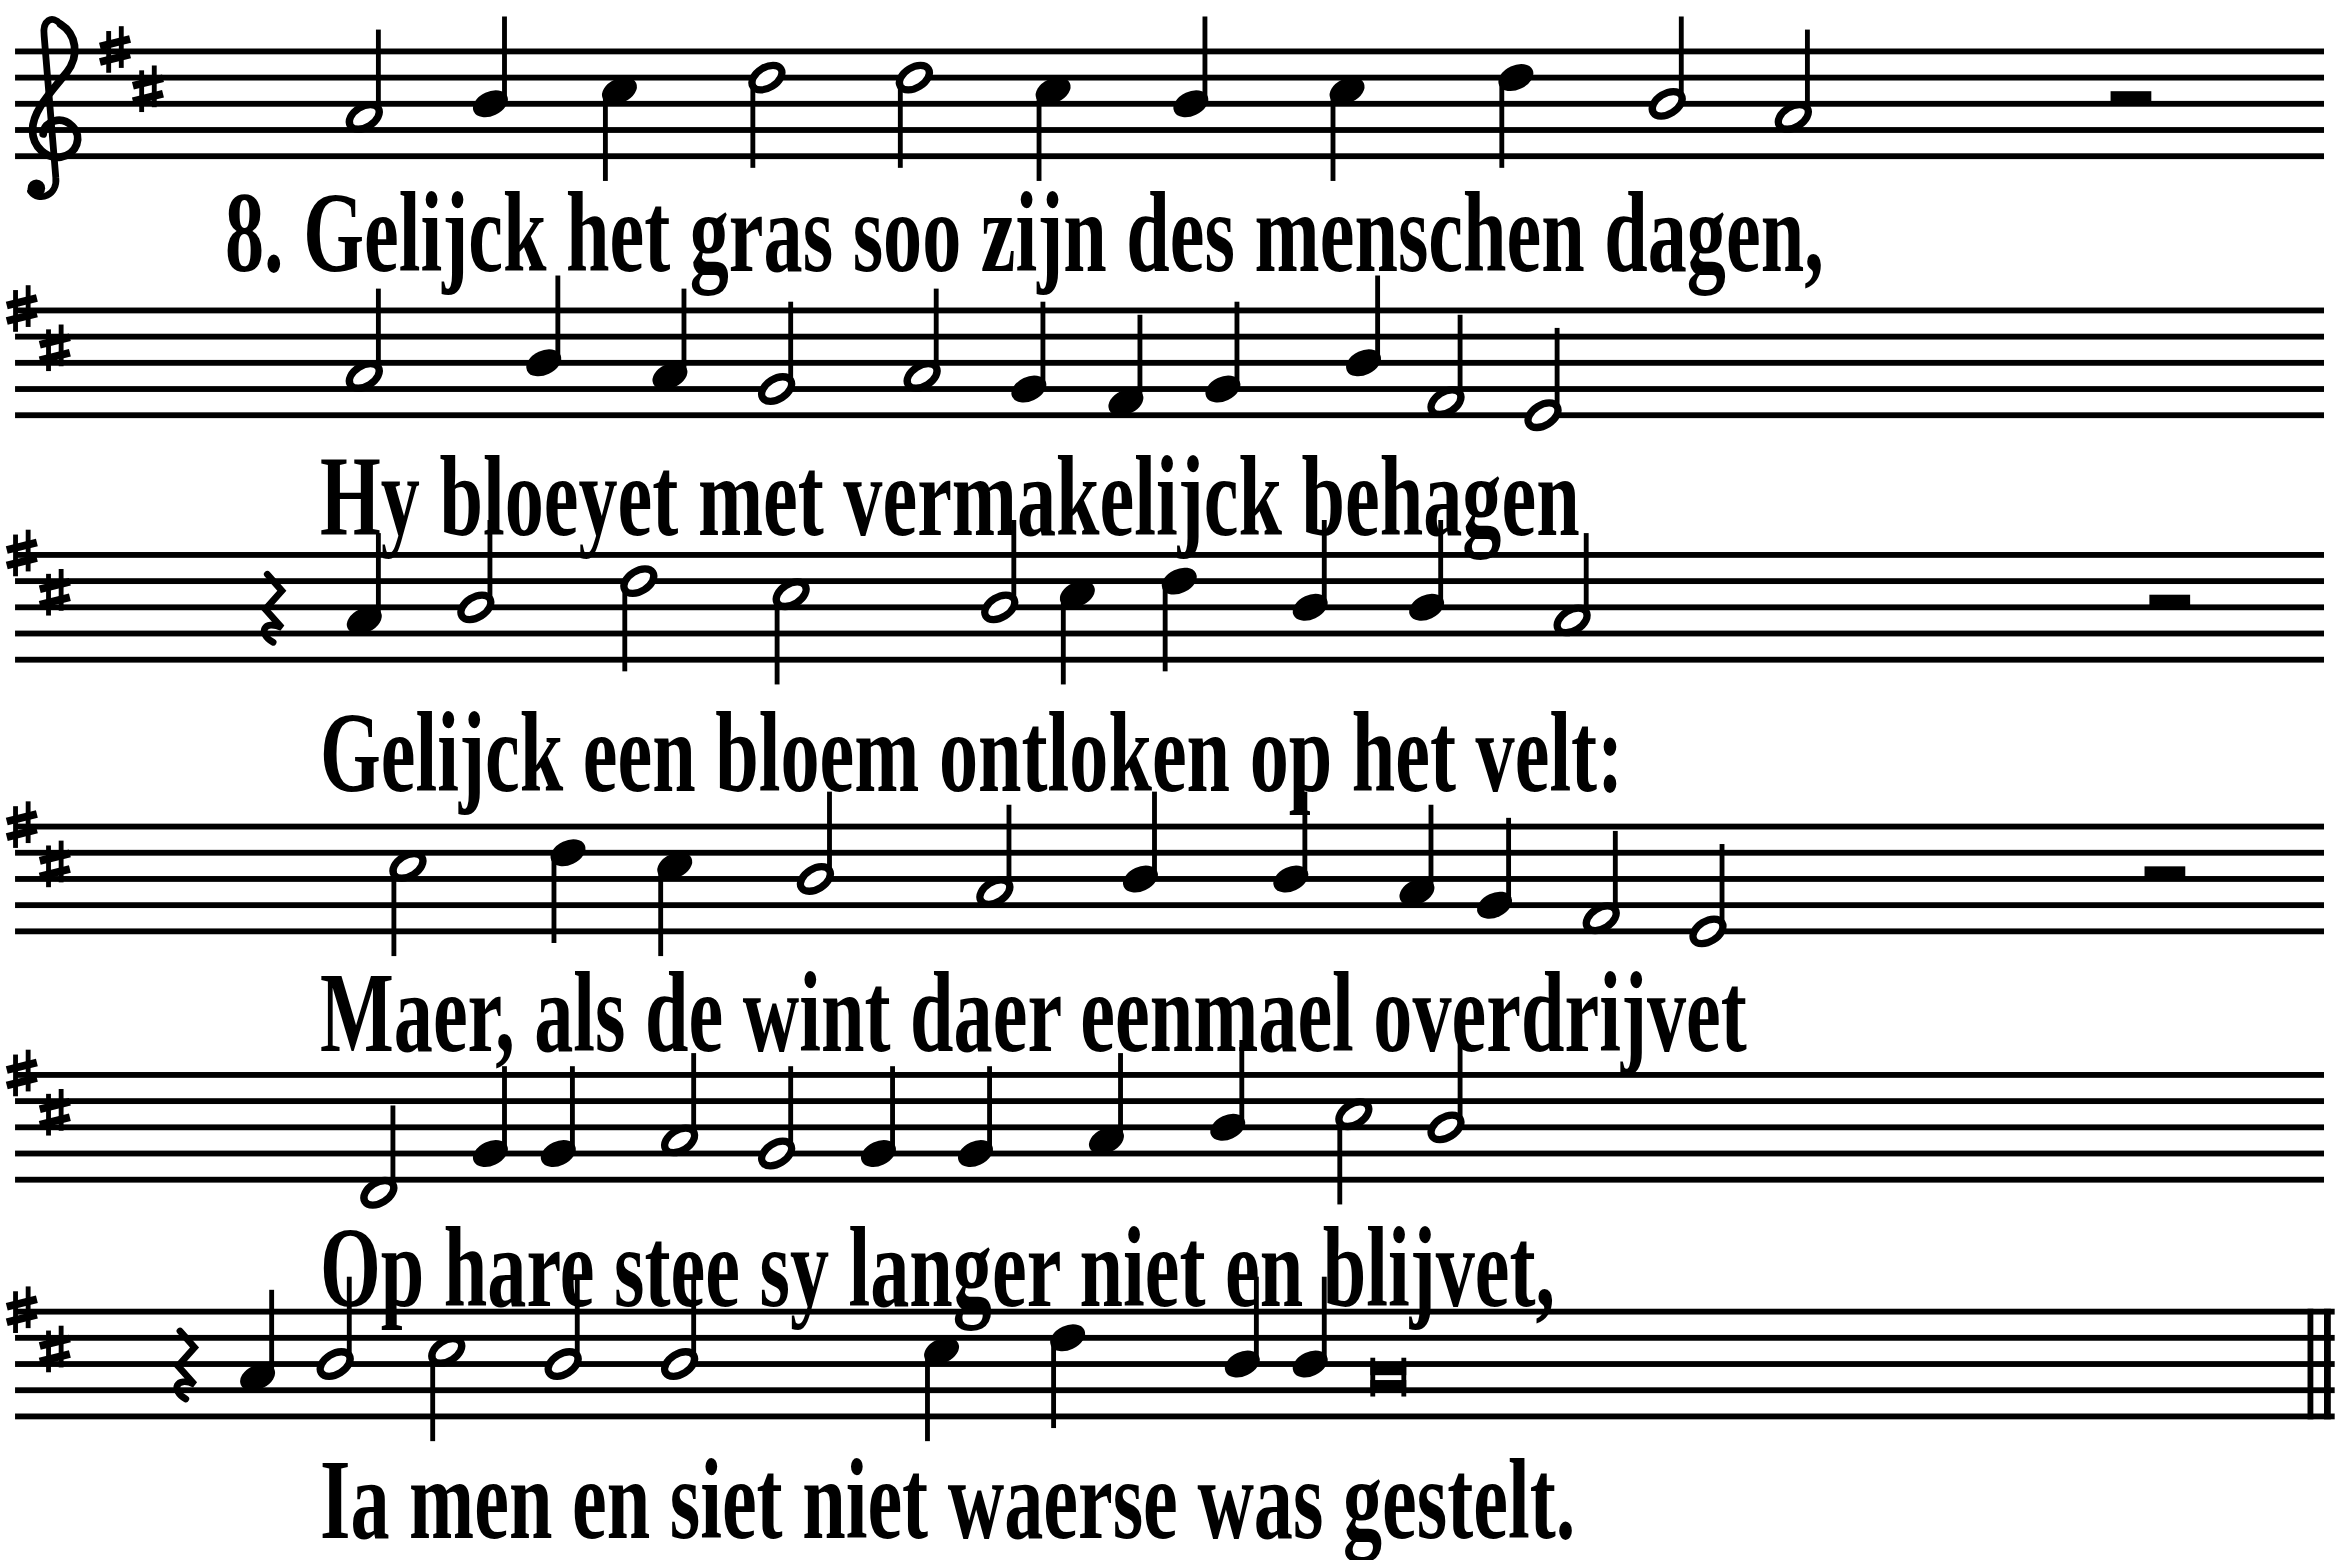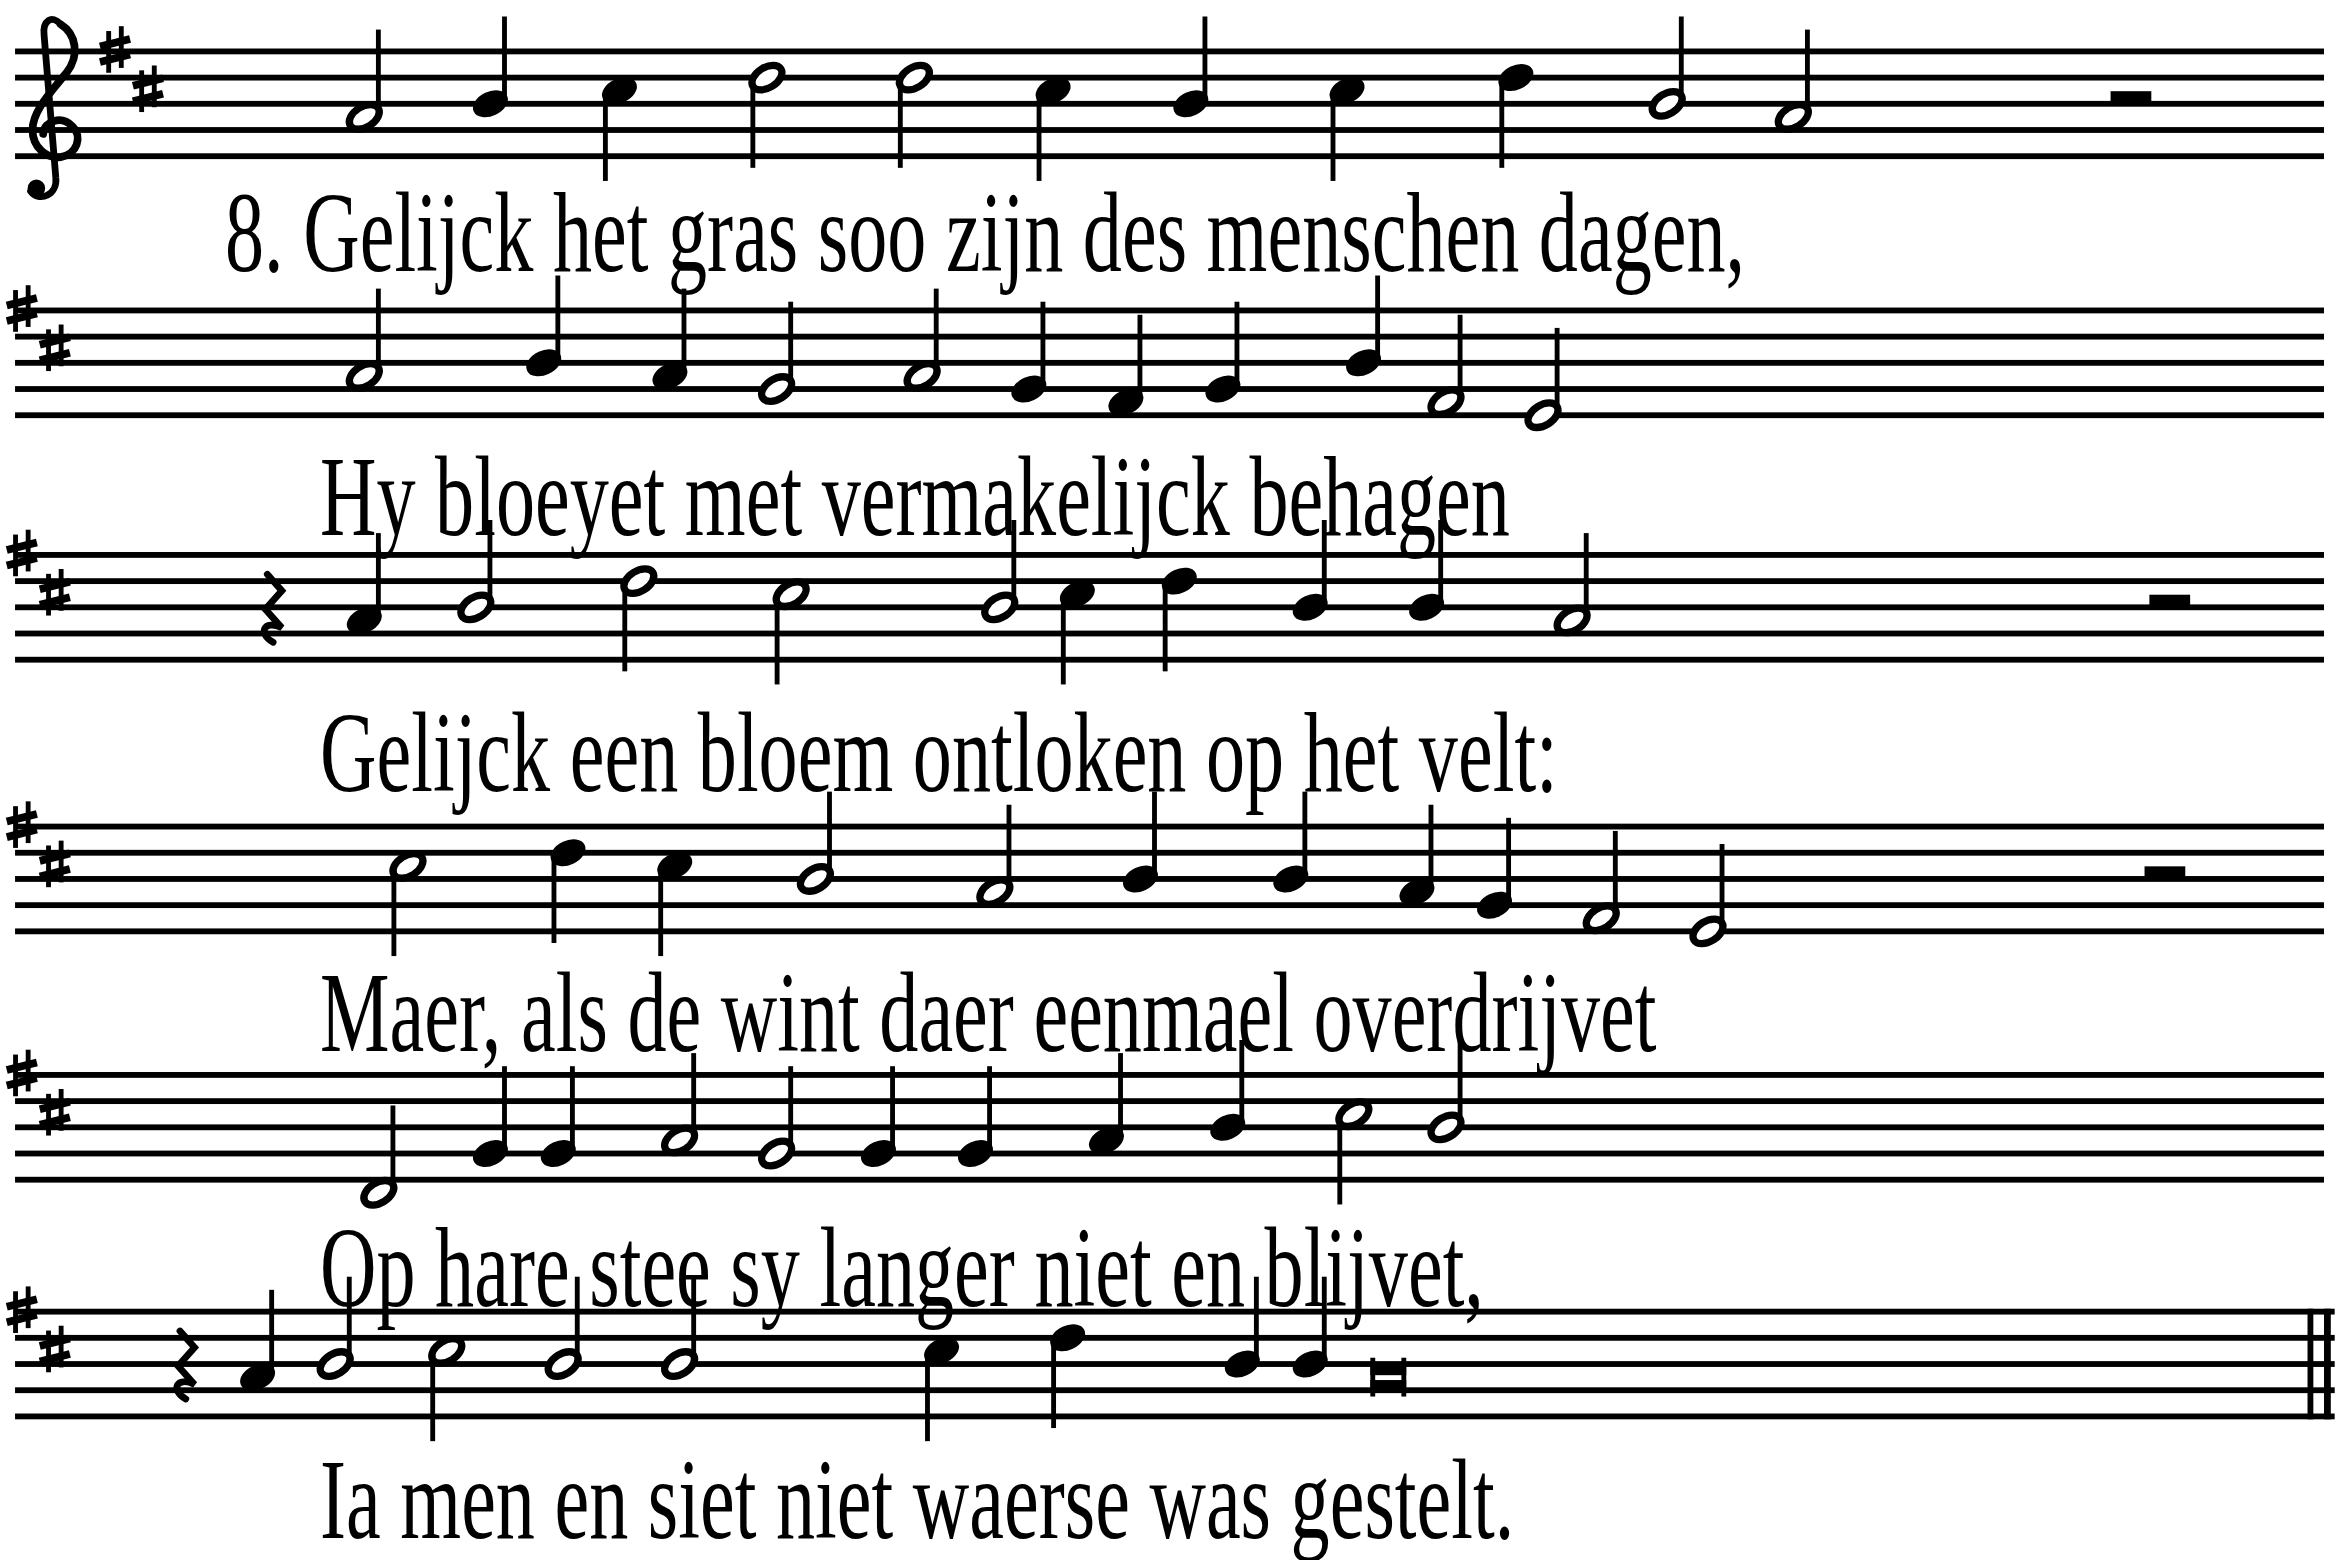--- a/index.html
+++ b/index.html
@@ -1,17 +1,17 @@
 <!DOCTYPE html>
 <html><head>
 <meta charset="utf-8">
 <style>
   html,body{margin:0;padding:0;background:#ffffff;}
   .page{position:relative;width:2341px;height:1560px;background:#ffffff;overflow:hidden;
-        font-family:"Liberation Serif", serif;}
+        font-family:"Liberation Serif", serif;font-weight:bold;}
   #notation{position:absolute;left:0;top:0;}
   .lyric{position:absolute;color:#000;font-size:115px;line-height:1.0;white-space:nowrap;
          transform:scaleX(0.68);transform-origin:left top;letter-spacing:0px;}
 </style>
 </head>
 <body>
 
 <div class="page">
   <svg id="notation" width="2341" height="1560" viewBox="0 0 2412 1608">
       <g>

